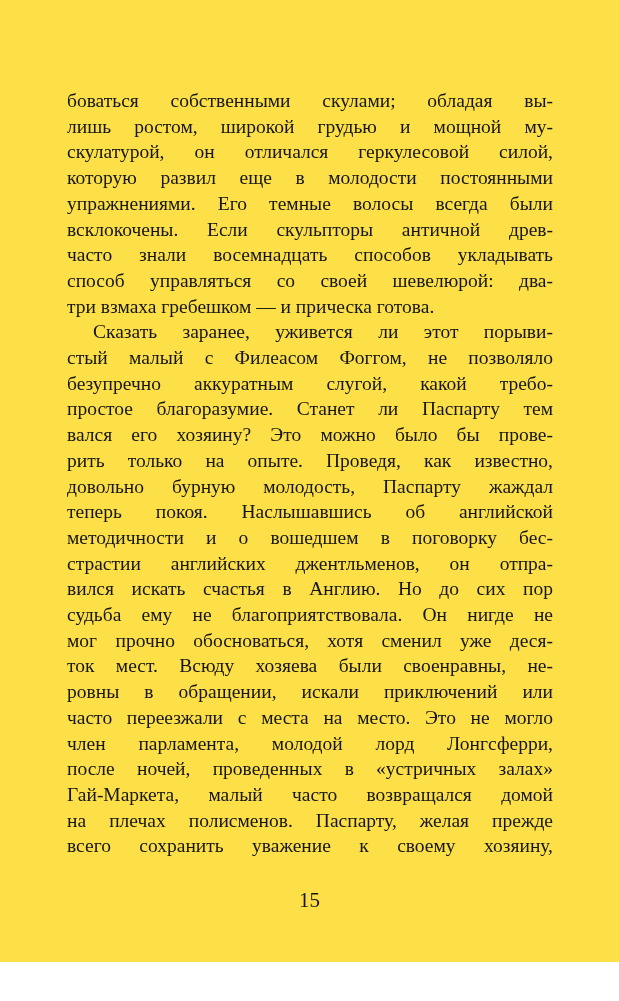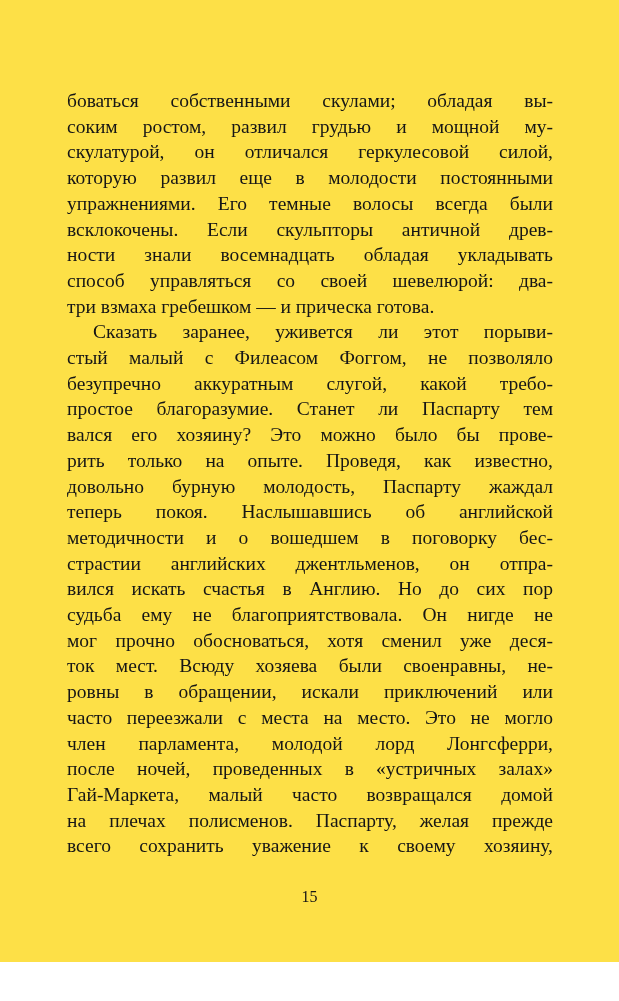--- a/index.html
+++ b/index.html
@@ -39,37 +39,37 @@
     }
     .paragraph.indented .line.first {
       text-indent: 26px;
     }
     .page-number {
       position: absolute;
       top: 888px;
       left: 0;
       width: 100%;
       text-align: center;
-      font-size: 16px;
+      font-size: 21px;
       color: #161616;
     }
   </style>
 </head>
 <body>
 
 <div class="book-page">
   <div class="text-block">
       <div class="paragraph">
         <div class="line first">боваться собственными скулами; обладая вы-</div>
-        <div class="line">соким ростом, развил грудью и мощной му-</div>
+        <div class="line">лишь ростом, широкой грудью и мощной му-</div>
         <div class="line">скулатурой, он отличался геркулесовой силой,</div>
         <div class="line">которую развил еще в молодости постоянными</div>
         <div class="line">упражнениями. Его темные волосы всегда были</div>
         <div class="line">всклокочены. Если скульпторы античной древ-</div>
-        <div class="line">ности знали восемнадцать обладая укладывать</div>
+        <div class="line">часто знали восемнадцать способов укладывать</div>
         <div class="line">способ управляться со своей шевелюрой: два-</div>
         <div class="line last-left">три взмаха гребешком — и прическа готова.</div>
       </div>
       <div class="paragraph indented">
         <div class="line first">Сказать заранее, уживется ли этот порыви-</div>
         <div class="line">стый малый с Филеасом Фоггом, не позволяло</div>
         <div class="line">безупречно аккуратным слугой, какой требо-</div>
         <div class="line">простое благоразумие. Станет ли Паспарту тем</div>
         <div class="line">вался его хозяину? Это можно было бы прове-</div>
         <div class="line">рить только на опыте. Проведя, как известно,</div>

